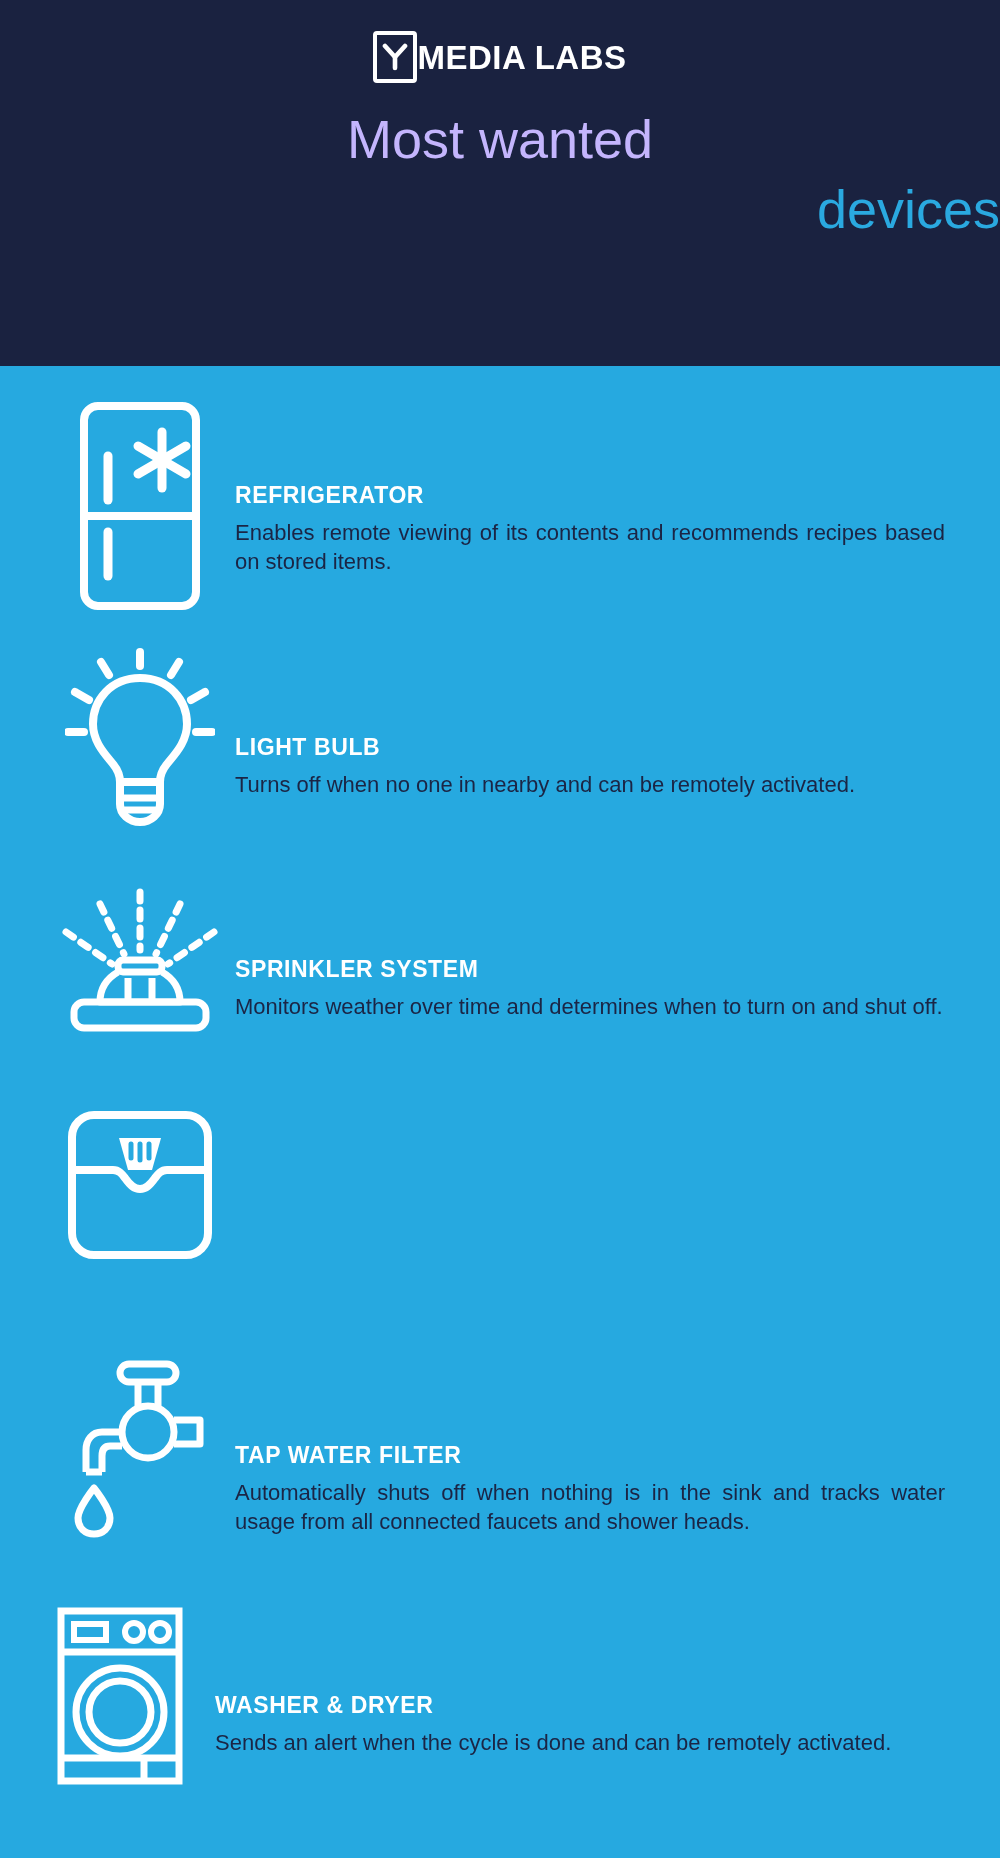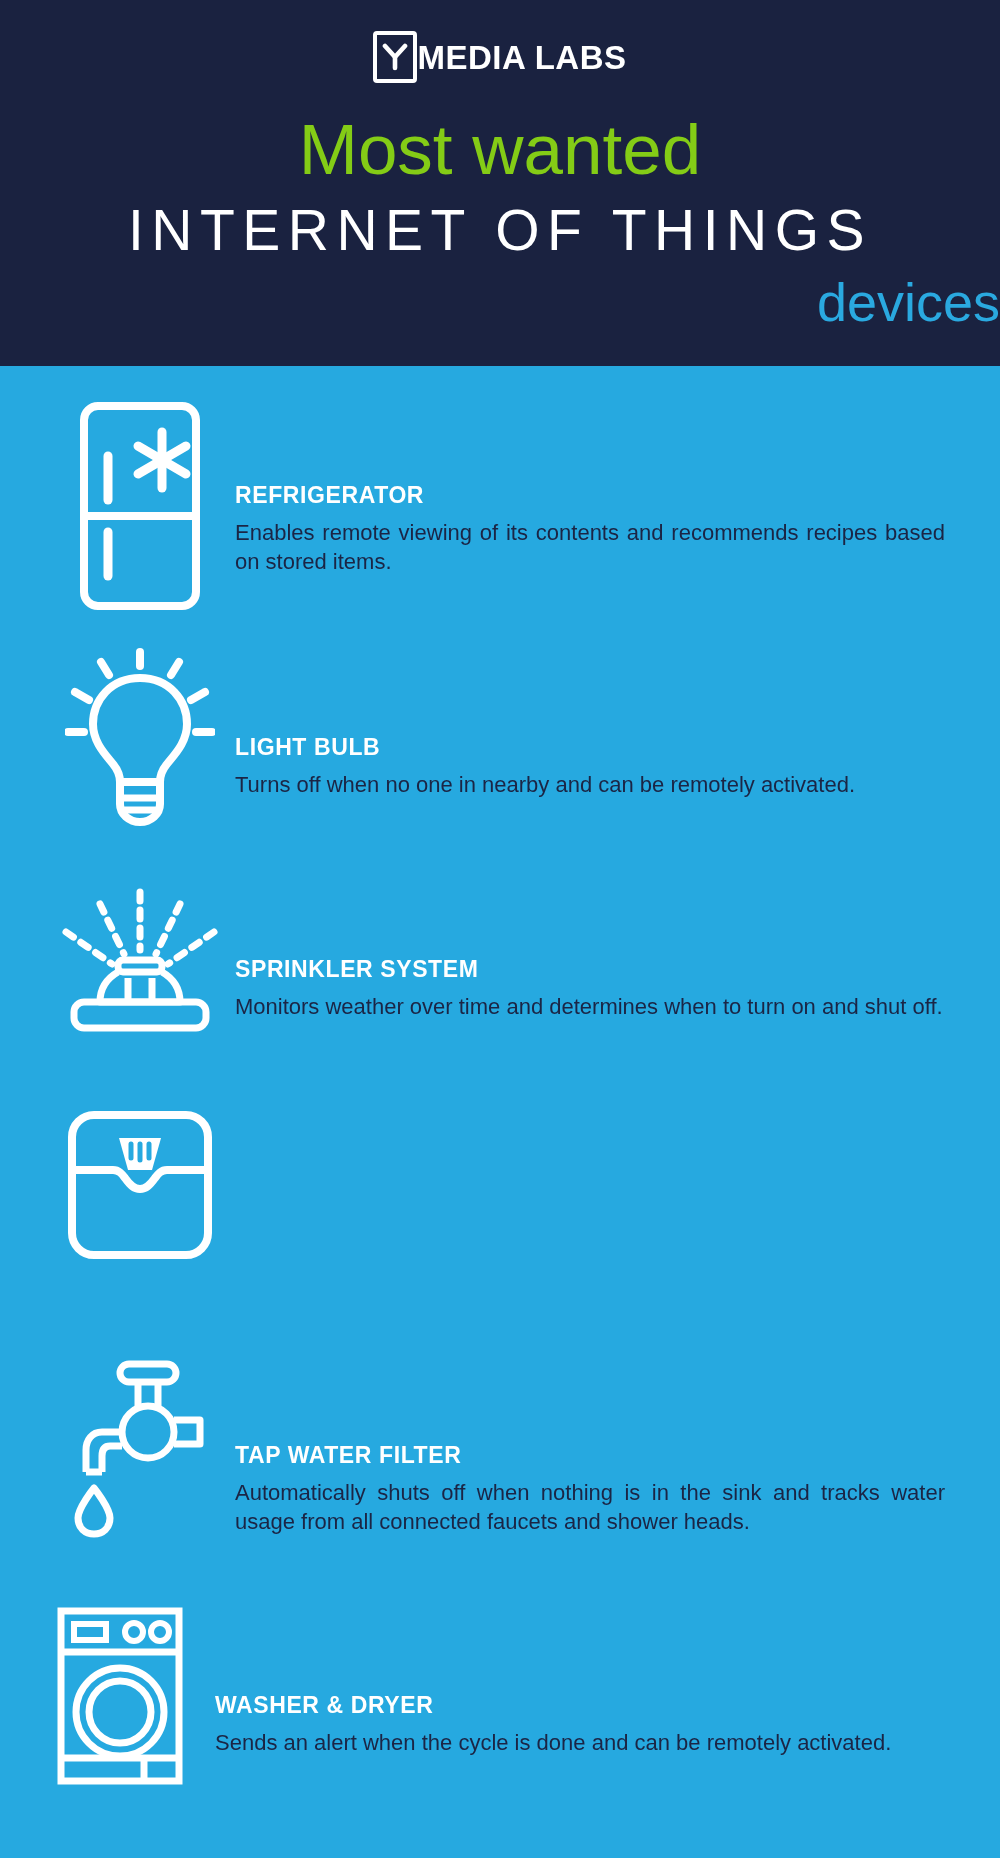--- a/index.html
+++ b/index.html
@@ -51,22 +51,22 @@
   .brand-name {
     color: #ffffff;
     font-size: 33px;
     font-weight: bold;
     letter-spacing: 0.5px;
     line-height: 1;
     white-space: nowrap;
   }
 
   .title-line1 {
-    color: #84cc16;
-    font-size: 71px;
+    color: #c4b5fd;
+    font-size: 54px;
     font-weight: normal;
     line-height: 1.18;
     margin-top: 20px;
     letter-spacing: 0px;
   }
 
   .title-line2 {
     color: #ffffff;
     font-size: 57px;
     font-weight: normal;
@@ -163,21 +163,20 @@
       <span class="brand-mark">
         <svg width="26" height="30" viewBox="0 0 26 30" aria-hidden="true">
           <path d="M3 4 L13 15 L23 4" fill="none" stroke="#ffffff" stroke-width="4.6" stroke-linecap="round" stroke-linejoin="round"></path>
           <path d="M13 15 L13 26" fill="none" stroke="#ffffff" stroke-width="4.6" stroke-linecap="round"></path>
         </svg>
       </span>
       <span class="brand-name">MEDIA LABS</span>
     </div>
 
     <div class="title-line1">Most wanted</div>
-    <div class="title-line2">INTERNET OF THINGS</div>
     <div class="title-line3">devices</div>
 
   </div>
 
   <div class="device-list">
 
     <div class="device-row row-refrigerator">
       <div class="device-icon">
         <svg width="124" height="212" viewBox="0 0 124 212" aria-hidden="true">
           <rect x="6" y="6" width="112" height="200" rx="14" ry="14" fill="none" stroke="#ffffff" stroke-width="8"></rect>

